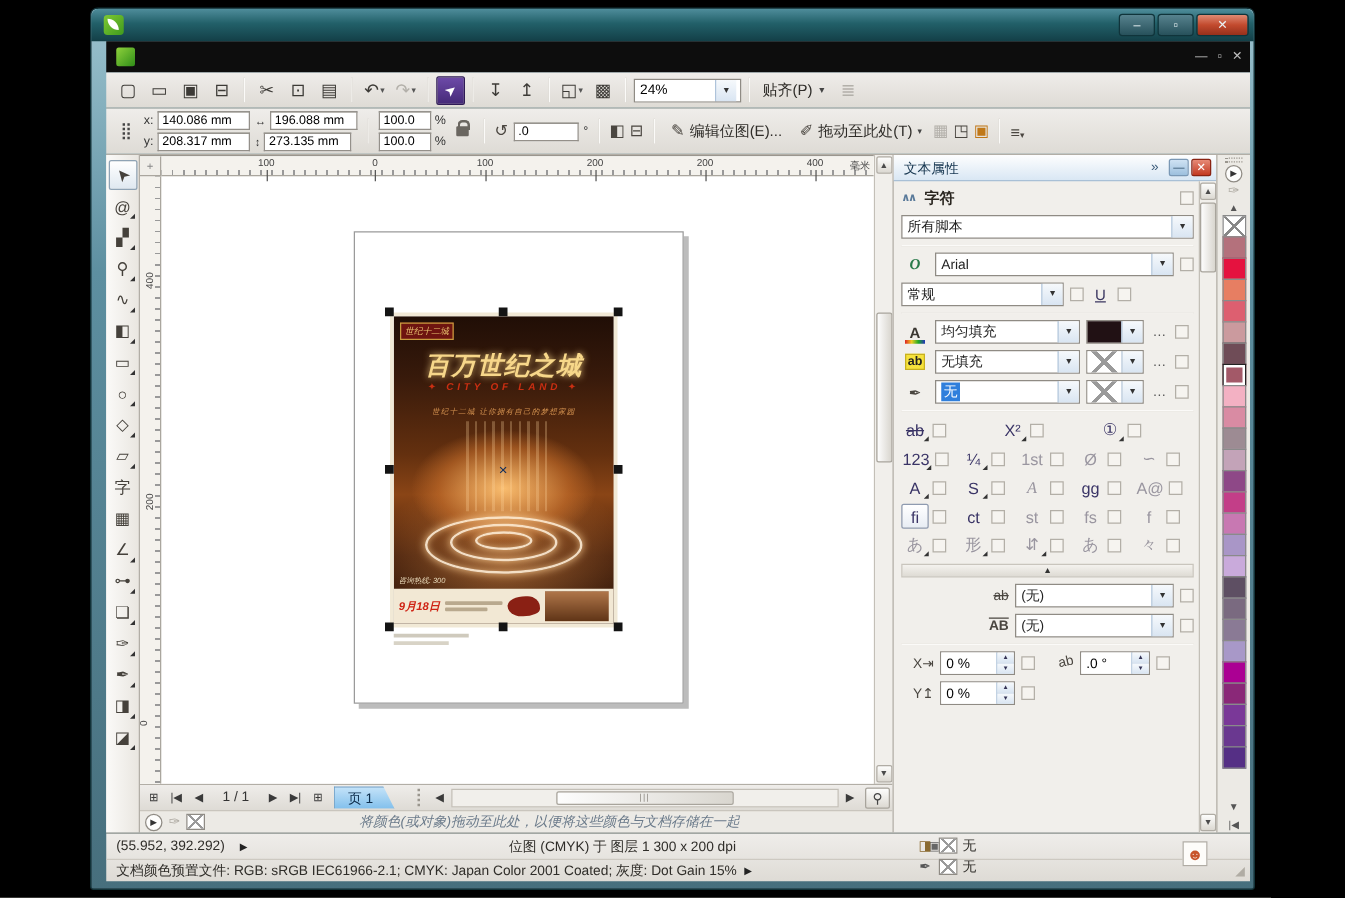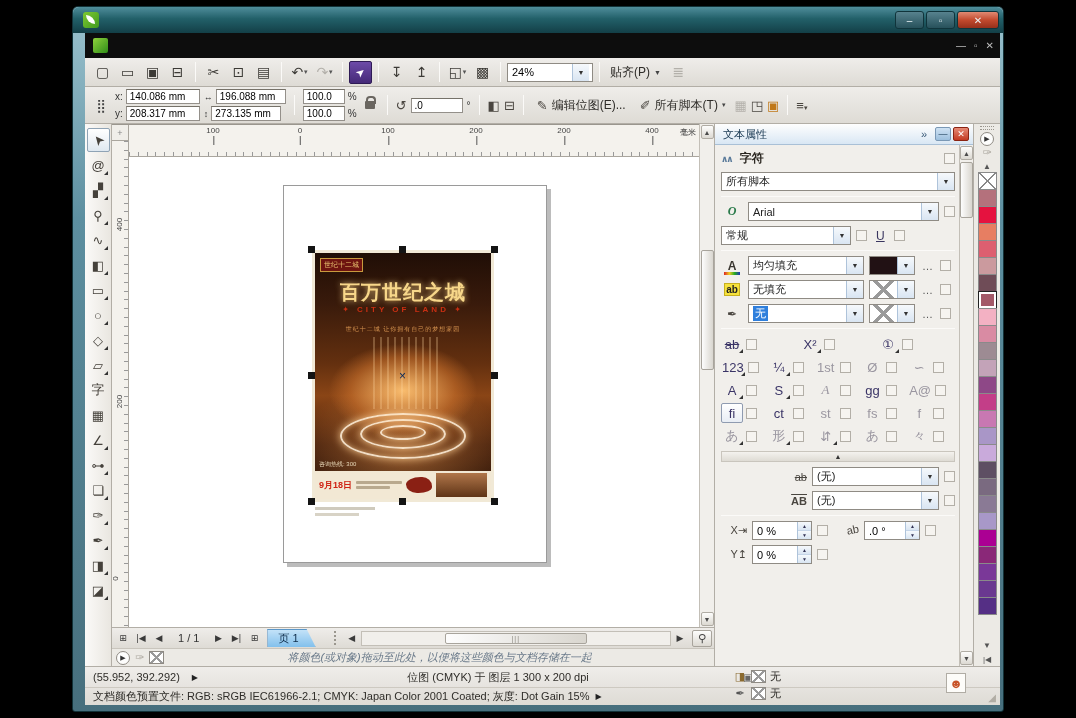--- a/index.html
+++ b/index.html
@@ -68,21 +68,21 @@
   .toolbox { width:27px; background:linear-gradient(90deg,#fbfaf8,#e9e6e0); border-right:1px solid #b2aea6;
     display:flex; flex-direction:column; align-items:center; padding-top:4px; gap:1px; }
   .tool { width:23px; height:24px; display:flex; align-items:center; justify-content:center;
     color:#45413b; font-size:13px; position:relative; border:1px solid transparent; border-radius:2px; }
   .tool.selected { border-color:#8fa3b5; background:linear-gradient(180deg,#ffffff,#dfe8f0); }
   .tool.fly::after { content:""; position:absolute; right:1px; bottom:1px;
     border-left:4px solid transparent; border-bottom:4px solid #333; }
   .centercol { flex:1; display:flex; flex-direction:column; min-width:0; }
   .canvaswrap { flex:1; display:flex; min-height:0; }
   .drawing { flex:1; position:relative; background:#fff; overflow:hidden; border-top:1px solid #9a968e; }
-  .hruler { position:absolute; left:17px; right:0; top:0; height:32px; background:#f4f2ed;
+  .hruler { position:absolute; left:17px; right:0; top:0; height:16px; background:#f4f2ed;
     border-bottom:1px solid #aaa69e; }
   .hruler .ticks { position:absolute; left:0; right:0; bottom:0; height:4px;
     background:repeating-linear-gradient(90deg,#999 0 1px,transparent 1px 8.8px); }
   .rlabel { position:absolute; top:1px; font-size:8px; color:#444; transform:translateX(-50%); }
   .rlabel::after { content:""; position:absolute; left:50%; top:10px; width:1px; height:9px; background:#555; }
   .runit { position:absolute; right:3px; top:2px; font-size:8px; color:#444; }
   .vruler { position:absolute; left:0; top:16px; bottom:0; width:17px; background:#f4f2ed;
     border-right:1px solid #aaa69e; }
   .vruler .ticks { position:absolute; top:0; bottom:0; right:0; width:4px;
     background:repeating-linear-gradient(180deg,#999 0 1px,transparent 1px 8.8px); }
@@ -91,21 +91,21 @@
     border-right:1px solid #aaa69e; border-bottom:1px solid #aaa69e; color:#888; font-size:9px;
     display:flex; align-items:center; justify-content:center; }
   
   .page { position:absolute; left:171px; top:60px; width:264px; height:378px; background:#fff;
     border:1px solid #9a9a9a; box-shadow:4px 4px 0 #bcbcbc; }
   .poster { position:absolute; left:200px; top:125px; width:182px; height:252px;
     border:3px solid #f1e9d6; overflow:hidden;
     background:
       radial-gradient(95px 60px at 50% 56%, rgba(255,195,115,.95), rgba(205,115,45,.55) 55%, rgba(60,25,10,0) 78%),
       radial-gradient(150px 95px at 50% 80%, rgba(255,165,85,.45), rgba(40,15,8,0) 72%),
-      linear-gradient(180deg,#200e06 0%,#381a0b 20%,#64300f 45%,#8a4516 58%,#46200c 78%,#251006 100%); }
+      linear-gradient(180deg,#200e06 0%,#381a0b 20%,#64300f 45%,#8a4516 58%,#46200c 78%,#251006 100%); font-style: italic; }
   .p-badge { position:absolute; left:5px; top:5px; background:#6e1410; border:1px solid #c89a3e;
     color:#e9c370; font-size:7px; padding:1px 3px; white-space:nowrap; }
   .p-title { position:absolute; left:0; right:0; top:26px; text-align:center; font-weight:bold;
     font-size:20px; letter-spacing:1px; color:#f7d78a; text-shadow:0 0 6px rgba(255,220,140,.9),0 1px 1px #3a1a00; }
   .p-sub { position:absolute; left:0; right:0; top:52px; text-align:center; font-size:8px; font-weight:bold;
     letter-spacing:3px; color:#c92f12; }
   .p-tag { position:absolute; left:0; right:0; top:72px; text-align:center; font-size:6px;
     color:rgba(235,165,90,.85); letter-spacing:1px; }
   .beams { position:absolute; left:30%; right:30%; top:34%; height:72px;
     background:repeating-linear-gradient(90deg,transparent 0 5px,rgba(255,215,160,.28) 5px 7px); }
@@ -378,21 +378,21 @@
     <div class="sep"></div>
     <span class="pb-ico">◧</span>
     <span class="pb-ico">⊟</span>
     <div class="sep"></div>
     <div class="pb-btn">
       <span class="pb-ico">✎</span>
       <span>编辑位图(E)...</span>
     </div>
     <div class="pb-btn">
       <span class="pb-ico">✐</span>
-      <span>所有脚本(T)</span>
+      <span>拖动至此处(T)</span>
       <span style="font-size:7px;color:#444">▾</span>
     </div>
     <span class="pb-ico dim">▦</span>
     <span class="pb-ico">◳</span>
     <span class="pb-ico orange">▣</span>
     <div class="sep"></div>
     <span class="pb-ico">≡<span style="font-size:7px">▾</span></span>
   </div>
 
   <div class="mainrow">

